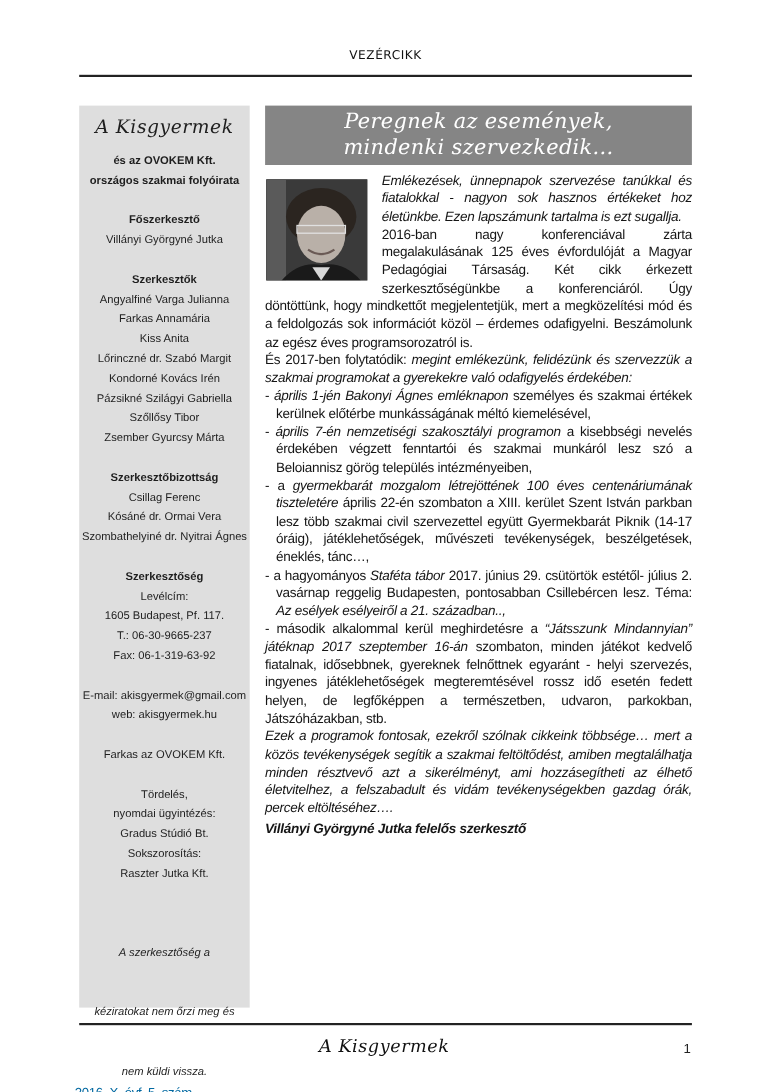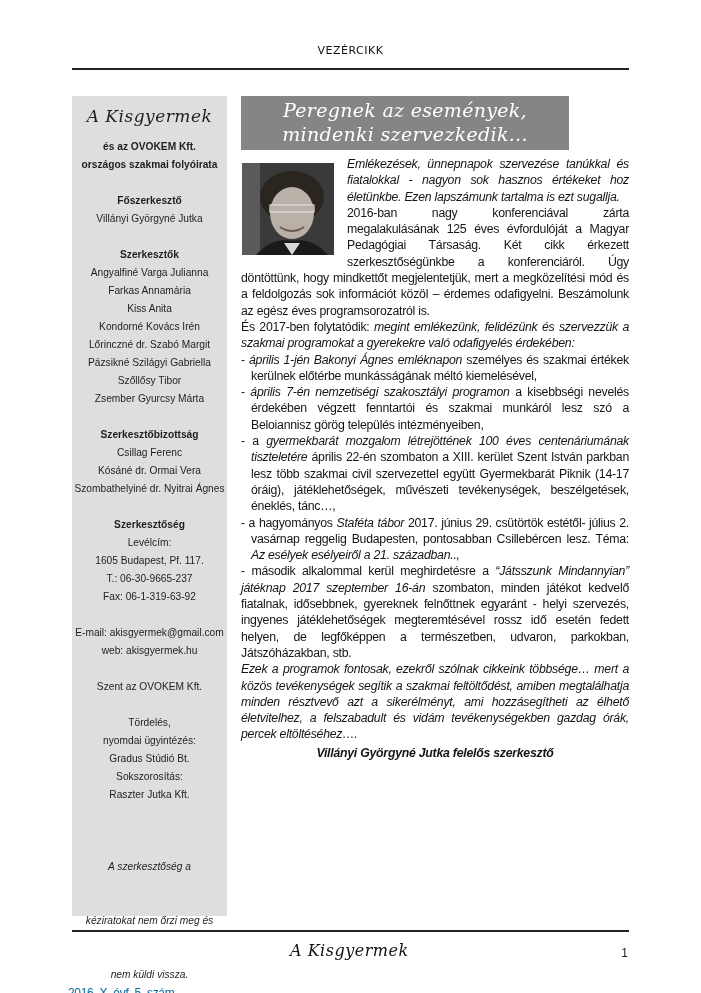--- a/index.html
+++ b/index.html
@@ -14,36 +14,36 @@
 
   .sidebar { position: absolute; left: 72px; top: 96px; width: 155px; height: 820px;
              background: #dedede; text-align: center; font-size: 10.2px; line-height: 18px;
              font-family: "Liberation Sans", sans-serif; color: #1e1e1e; }
   .sidebar .logo { font-family: "DejaVu Serif", serif; font-style: italic; font-size: 17px;
                    margin-top: 8px; line-height: 24px; letter-spacing: 0.5px; }
   .sidebar .bold { font-weight: bold; }
   .sidebar .gap { height: 18px; }
   .sidebar .it { font-style: italic; margin-top: 36px; }
 
-  .title-box { position: absolute; left: 241px; top: 96px; width: 328px; height: 52px;
+  .title-box { position: absolute; left: 241px; top: 96px; width: 388px; height: 52px;
                background: #858585; color: #ffffff; text-align: center;
                font-family: "DejaVu Serif", serif; font-style: italic; font-size: 19px; line-height: 24px;
                padding-top: 2px; letter-spacing: 0.3px; }
 
   .photo { position: absolute; left: 242px; top: 163px; width: 92px; height: 92px; background: #2a2a2a; overflow: hidden; }
   .photo svg { display: block; }
 
   .article { position: absolute; left: 241px; top: 156px; width: 388px;
              font-family: "Liberation Sans", sans-serif; font-size: 12.3px; line-height: 16.3px;
              text-align: justify; color: #151515; letter-spacing: -0.25px; }
   .article .float-ph { float: left; width: 106px; height: 102px; }
   .article p { margin: 0; }
   .article i { font-style: italic; }
   .article .item { padding-left: 10px; text-indent: -10px; }
-  .article .sign { text-align: center; font-weight: bold; font-style: italic; margin-top: 2px; }
+  .article .sign { text-align: left; font-weight: bold; font-style: italic; margin-top: 2px; }
 
   .footer-left { position: absolute; left: 68px; top: 946px; font-size: 12px; color: #0369a1; letter-spacing: -0.3px; margin-top: 40px; }
   .footer-center { position: absolute; left: 290px; top: 941px; font-family: "DejaVu Serif", serif;
                    font-style: italic; font-size: 16px; color: #111; letter-spacing: 0.5px; }
   .footer-right { position: absolute; right: 73px; top: 946px; font-size: 12px; color: #222; }
 </style>
 </head>
 <body>
 
 <div class="header-title">VEZÉRCIKK</div>
@@ -55,41 +55,41 @@
   <div class="bold">és az OVOKEM Kft.</div>
   <div class="bold">országos szakmai folyóirata</div>
   <div class="gap"></div>
   <div class="bold">Főszerkesztő</div>
   <div>Villányi Györgyné Jutka</div>
   <div class="gap"></div>
   <div class="bold">Szerkesztők</div>
   <div>Angyalfiné Varga Julianna</div>
   <div>Farkas Annamária</div>
   <div>Kiss Anita</div>
+  <div>Lőrinczné dr. Szabó Margit</div>
   <div>Kondorné Kovács Irén</div>
-  <div>Lőrinczné dr. Szabó Margit</div>
   <div>Pázsikné Szilágyi Gabriella</div>
   <div>Szőllősy Tibor</div>
   <div>Zsember Gyurcsy Márta</div>
   <div class="gap"></div>
   <div class="bold">Szerkesztőbizottság</div>
   <div>Csillag Ferenc</div>
   <div>Kósáné dr. Ormai Vera</div>
   <div>Szombathelyiné dr. Nyitrai Ágnes</div>
   <div class="gap"></div>
   <div class="bold">Szerkesztőség</div>
   <div>Levélcím:</div>
   <div>1605 Budapest, Pf. 117.</div>
   <div>T.: 06-30-9665-237</div>
   <div>Fax: 06-1-319-63-92</div>
   <div class="gap"></div>
   <div>E-mail: akisgyermek@gmail.com</div>
   <div>web: akisgyermek.hu</div>
   <div class="gap"></div>
-  <div>Szent az OVOKEM Kft.</div>
+  <div>Farkas az OVOKEM Kft.</div>
   <div class="gap"></div>
   <div>Tördelés,</div>
   <div>nyomdai ügyintézés:</div>
   <div>Gradus Stúdió Bt.</div>
   <div>Sokszorosítás:</div>
   <div>Raszter Jutka Kft.</div>
   <div class="gap"></div>
   <div class="it">A szerkesztőség a</div>
   <div class="it">kéziratokat nem őrzi meg és</div>
   <div class="it">nem küldi vissza.</div>

